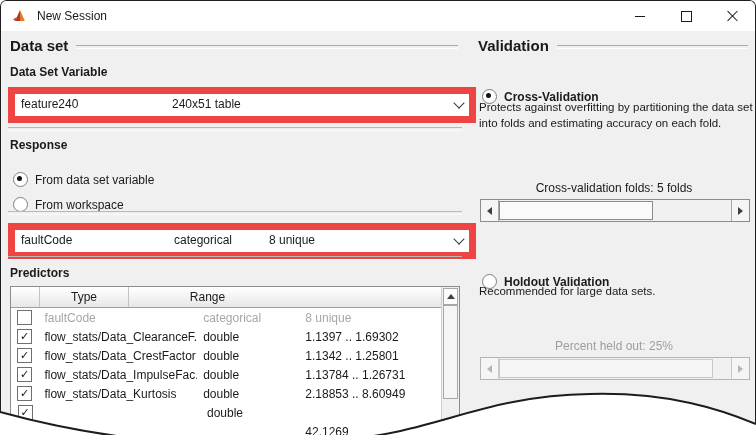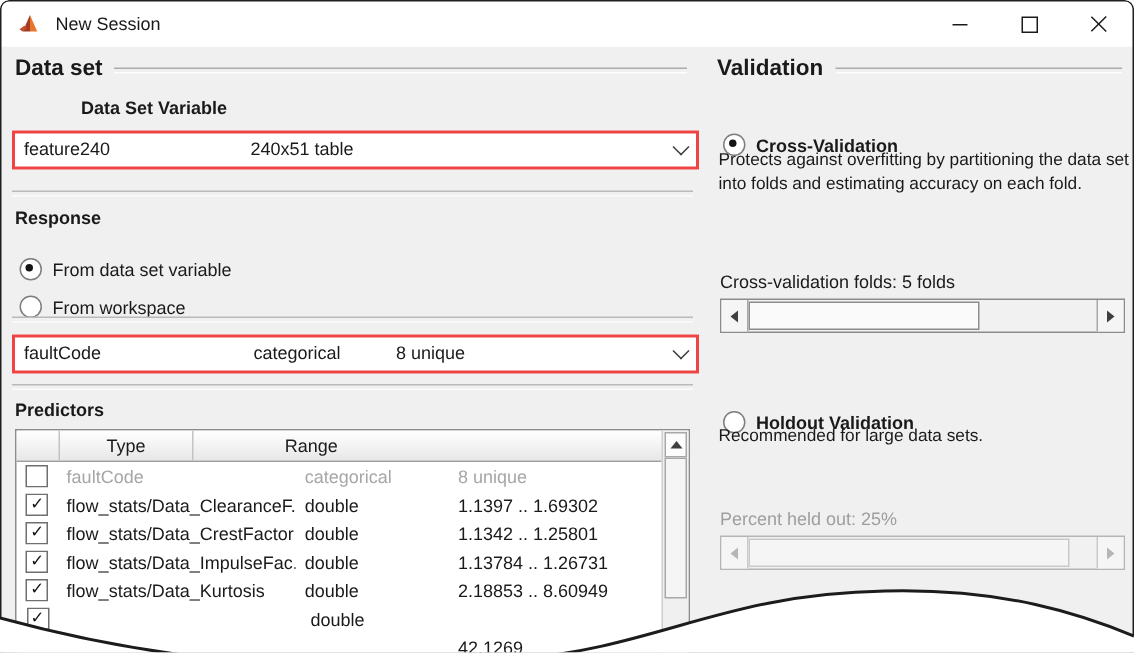--- a/index.html
+++ b/index.html
@@ -28,21 +28,21 @@
   .dlg-body { position:absolute; top:31px; left:0; right:0; bottom:0; background:#f0f0f0; z-index:1; }
   .abs { position:absolute; }
   .group-hdr { display:flex; align-items:center; }
   .group-hdr .g-lbl { font-size:15px; font-weight:bold; white-space:nowrap;text-align:right; }
   .group-hdr .g-rule { flex:1; height:2px; margin-left:8px; margin-top:3px;
         border-top:1px solid #ababab; border-bottom:1px solid #fdfdfd; }
   .sec-lbl { font-size:12px; font-weight:bold; }
   .sep { height:2px; border-top:1px solid #b9b9b9; border-bottom:1px solid #fbfbfb; }
 
   
-  .combo { height:22px; background:#ffffff; border:2px solid #ef4444; font-size:12px; }
+  .combo { height:22px; background:#ffffff; border:7px solid #ef4444; font-size:12px; }
   .combo .cv { position:absolute; top:3px; white-space:nowrap; }
   .combo .arrow-zone { position:absolute; right:1px; top:1px; bottom:1px; width:18px;
         display:flex; align-items:center; justify-content:center; background:#fff; }
   .chevron { width:7px; height:7px; border-right:1.5px solid #3a3a3a; border-bottom:1.5px solid #3a3a3a;
         transform:rotate(45deg); margin-top:-4px; }
 
   
   .radio { display:flex; align-items:center; font-size:12px; cursor:default;margin-top:12px; }
   .rb { width:13px; height:13px; border:1px solid #7e7e7e; border-radius:50%; background:#fff;
         position:relative; margin-right:7px; flex:0 0 auto; }
@@ -71,21 +71,21 @@
              border-left:1px solid #cfcfcf; }
   .sb-btn { position:absolute; left:1px; right:1px; top:1px; height:15px; background:#fcfcfc;
             border:1px solid #a8a8a8; display:flex; align-items:center; justify-content:center; }
   .tri-up { width:0; height:0; border-left:4px solid transparent; border-right:4px solid transparent;
             border-bottom:5px solid #3f3f3f; }
   .sb-thumb { position:absolute; left:1px; right:1px; top:18px; height:92px; background:#f5f5f5;
               border:1px solid #a8a8a8; }
 
   
   .desc { font-size:11.5px; line-height:16px; white-space:pre-line; }
-  .center-lbl { font-size:12px; text-align:left; }
+  .center-lbl { font-size:12px; text-align:center; }
   .center-lbl.disabled { color:#9e9e9e; }
 
   
   .slider { border:1px solid #8c8c8c; background:#f1f1f1; position:absolute; }
   .sl-btn { position:absolute; top:0; bottom:0; width:17px; background:#f5f5f5;
             display:flex; align-items:center; justify-content:center; }
   .sl-btn.left  { left:0; border-right:1px solid #a8a8a8; }
   .sl-btn.right { right:0; border-left:1px solid #a8a8a8; }
   .tri-left  { width:0; height:0; border-top:4px solid transparent; border-bottom:4px solid transparent;
                border-right:5px solid #3f3f3f; }
@@ -127,21 +127,21 @@
     </div>
   </div>
 
   <div class="dlg-body">
 
     <div class="abs group-hdr" style="left:10px; top:6px; width:448px;">
       <span class="g-lbl">Data set</span>
       <span class="g-rule"></span>
     </div>
 
-    <div class="abs sec-lbl" style="left:10px; top:34px;margin-left:44px;">Data Set Variable</div>
+    <div class="abs sec-lbl" style="left:10px; top:34px;">Data Set Variable</div>
 
     <div class="abs combo" style="left:8px; top:56px; width:454px;">
       <span class="cv" style="left:6px;">feature240</span>
       <span class="cv" style="left:157px;">240x51 table</span>
       <span class="arrow-zone">
           <span class="chevron"></span>
         </span>
     </div>
 
     <div class="abs sep" style="left:8px; top:96px; width:454px;"></div>

